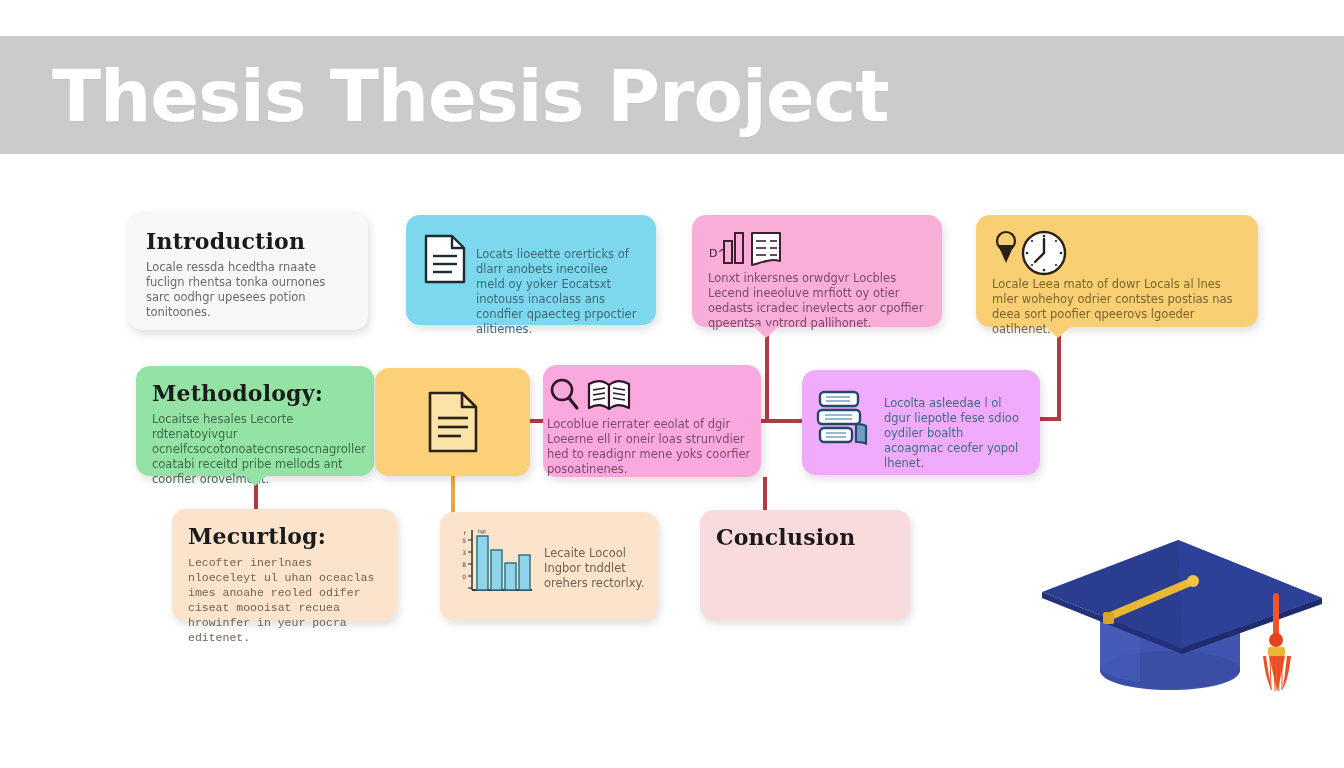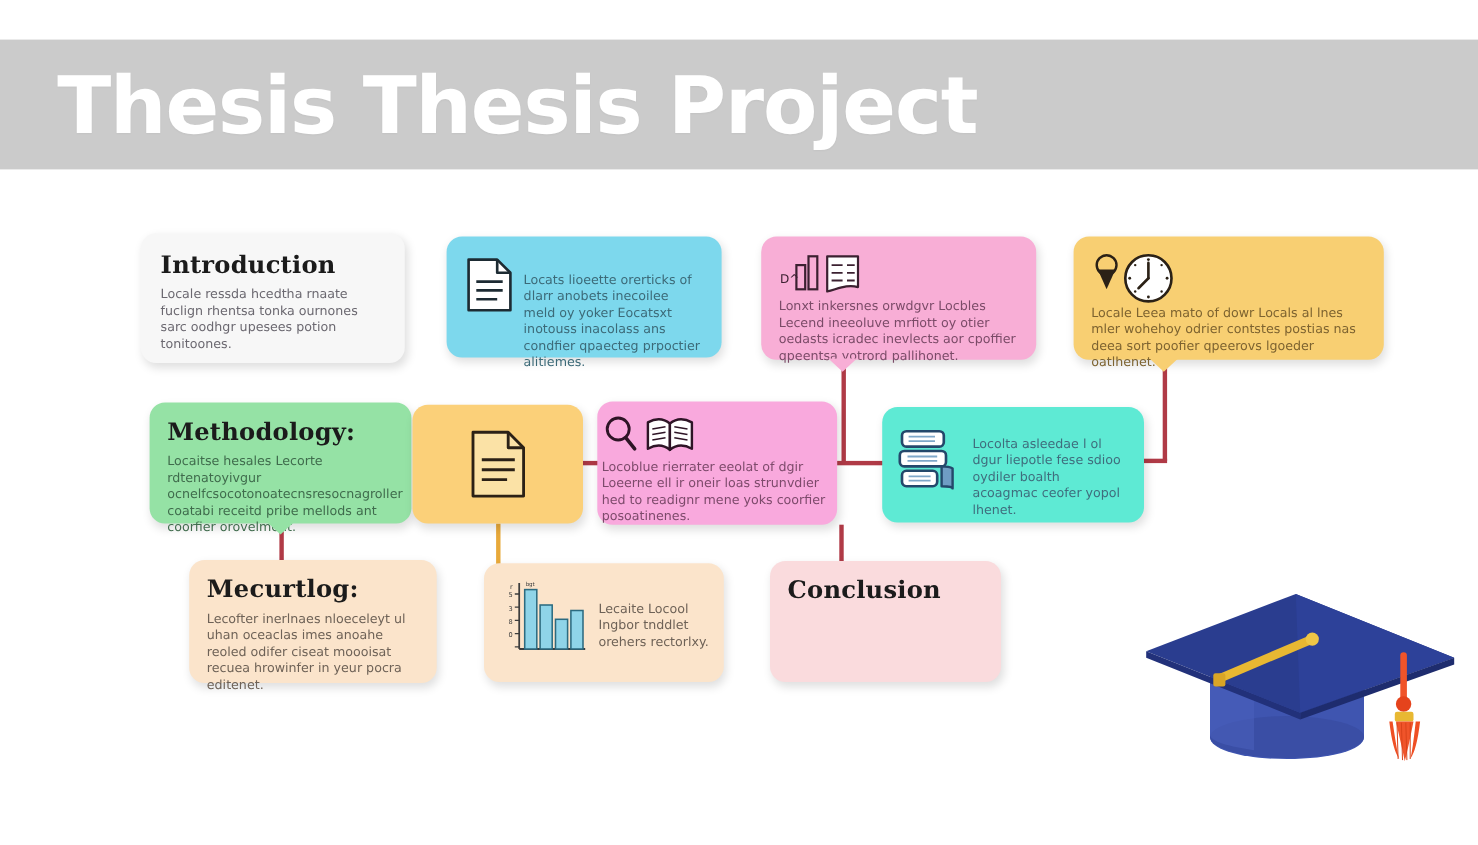--- a/index.html
+++ b/index.html
@@ -80,25 +80,25 @@
 
   #card-methodology{left:126px;top:366px;width:238px;height:110px;background:#95e2a5;padding:14px 16px;margin-left:10px;}
   #card-methodology .body{color:#3f6b4c;}
 
   #card-yellow-doc{left:375px;top:368px;width:155px;height:108px;background:#fbd079;
                    display:flex;align-items:center;justify-content:center;}
 
   #card-pink-search{left:543px;top:365px;width:218px;height:112px;background:#f9a9dd;padding:12px 4px;}
   #card-pink-search .body{color:#7d4a6b;}
 
-  #card-cyan-books{left:802px;top:370px;width:238px;height:105px;background:#5eead4;padding:12px 14px;}
+  #card-cyan-books{left:802px;top:370px;width:238px;height:105px;background:#f0abfc;padding:12px 14px;}
   #card-cyan-books .body{color:#3f6d7d;}
 
   #card-mecurtlog{left:172px;top:509px;width:225px;height:112px;background:#fbe4cb;padding:14px 16px;}
-  #card-mecurtlog .body{color:#6e6257;}
+  #card-mecurtlog .body{color:#6e6257;font-family:Liberation Mono, monospace;}
 
   #card-chart{left:440px;top:512px;width:218px;height:108px;background:#fbe4cb;padding:12px 12px;}
   #card-chart .body{color:#6e6257;}
 
   #card-conclusion{left:700px;top:510px;width:210px;height:110px;background:#fadbdd;padding:14px 16px;}
   #card-conclusion .body{color:#7a6265;}
 
   
   .ico{display:block;}
   .ico-doc-lg{width:46px;height:52px;}

